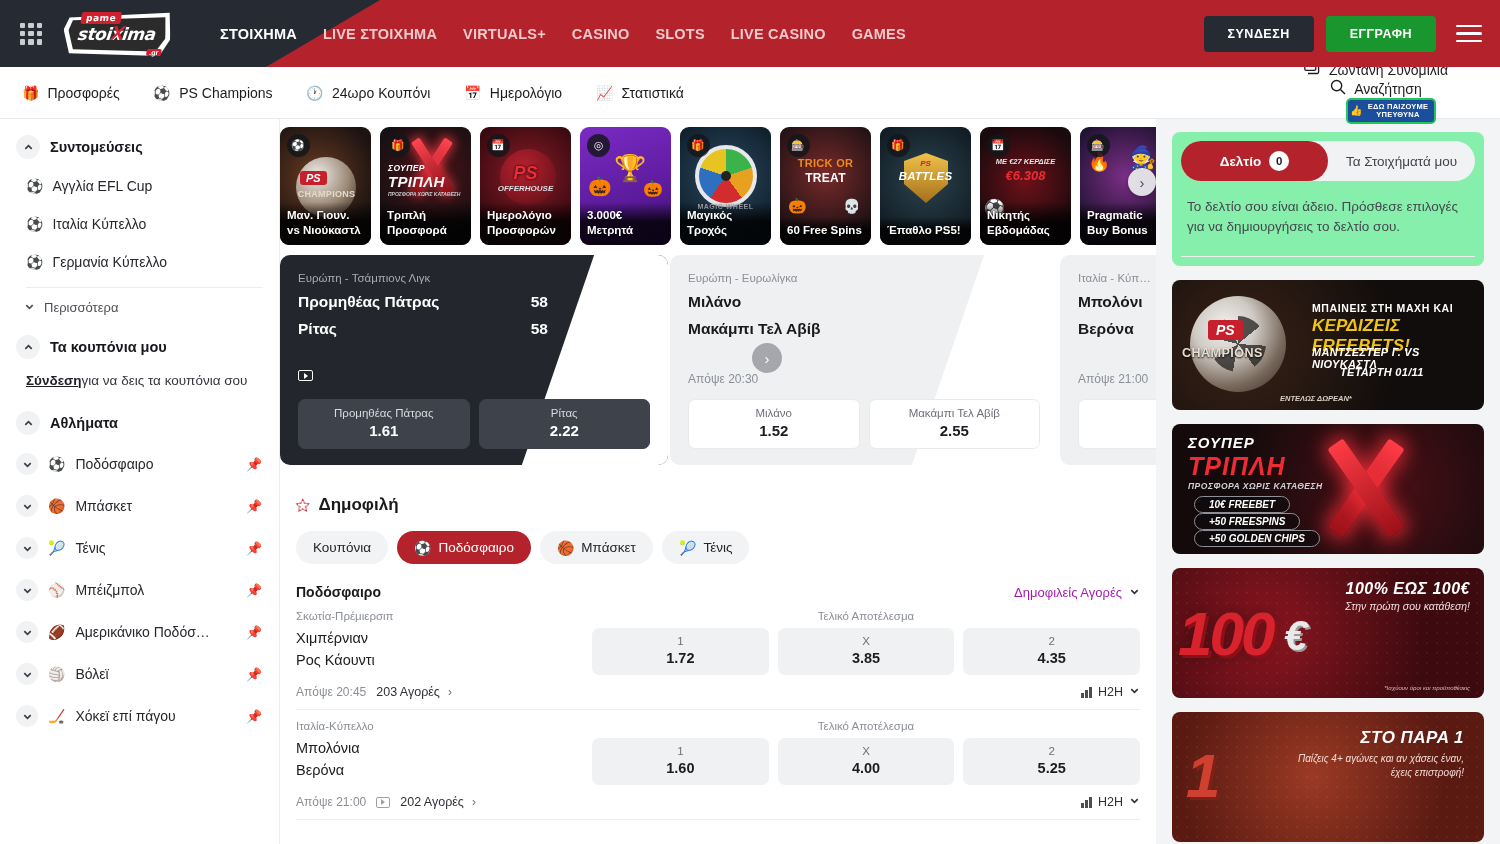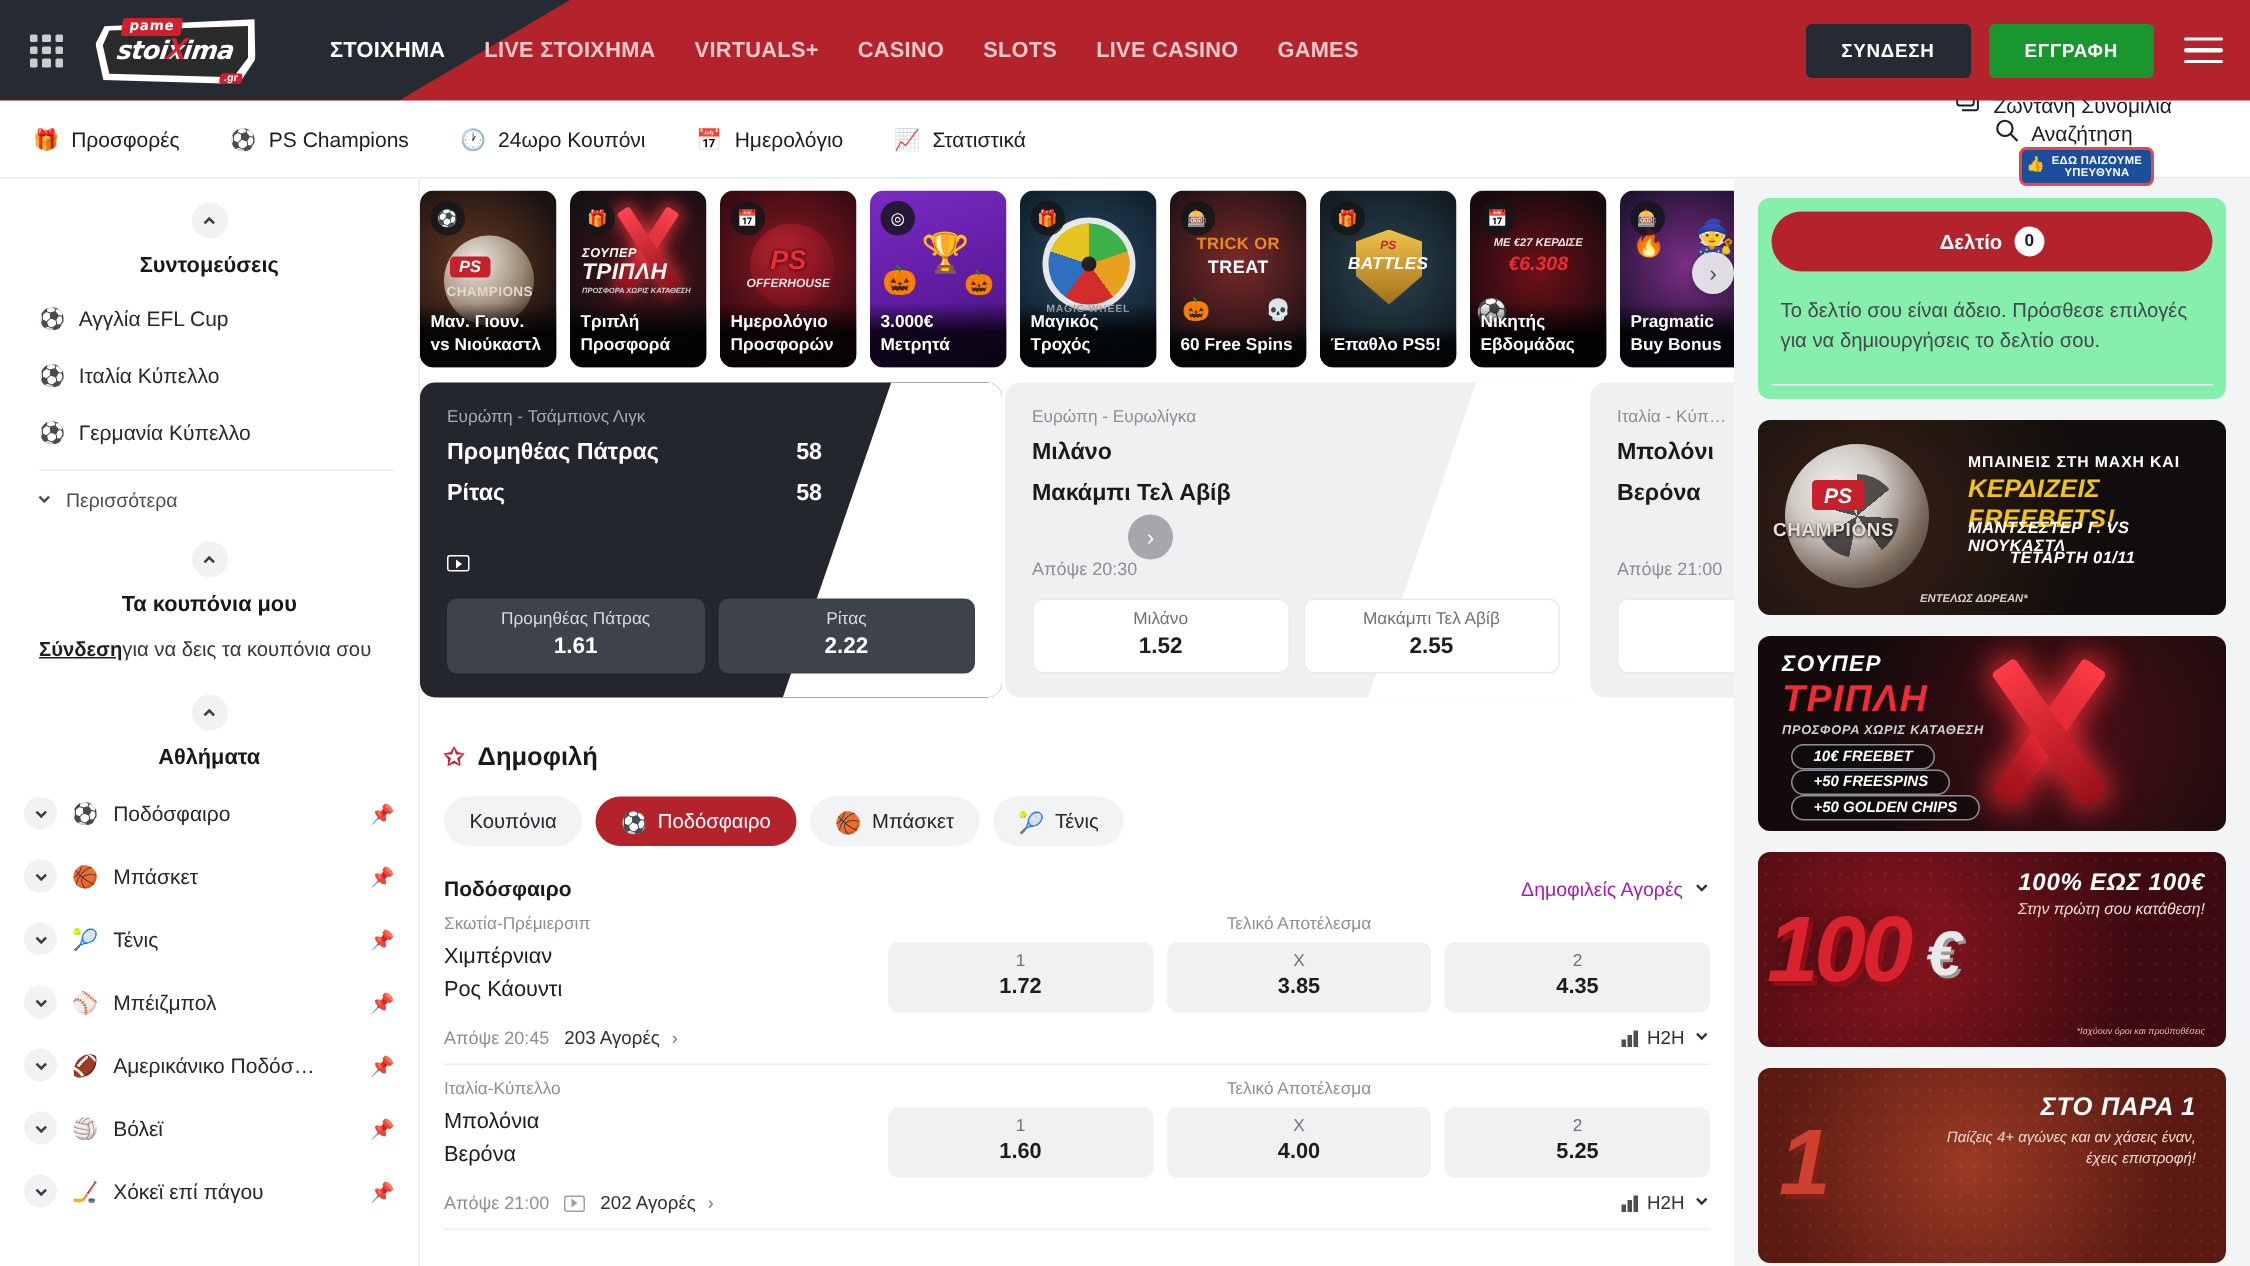--- a/index.html
+++ b/index.html
@@ -117,21 +117,21 @@
   }
   .subnav-item {
     display: flex; align-items: center; gap: 8px;
     margin-right: 34px; cursor: pointer;
     font-size: 14px; color: #1d1d1d; white-space: nowrap;
   }
   .subnav-right { margin-left: auto; display: flex; align-items: center; flex-direction: column; }
   .subnav-right .subnav-item { margin-right: 30px; }
   .emo { font-size: 14px; line-height: 1; }
   .badge-resp {
-    background: #1b4f9c; color: #fff; border: 2px solid #ef4444;
+    background: #1b4f9c; color: #fff; border: 2px solid #22c55e;
     border-radius: 5px; font-size: 7.5px; font-weight: bold;
     line-height: 1.05; padding: 3px 6px 3px 20px; position: relative;
     text-align: center; letter-spacing: .2px; cursor: pointer;
   }
   .badge-resp::before {
     content: "👍"; position: absolute; left: 3px; top: 50%;
     transform: translateY(-50%); font-size: 10px;
   }
 
   
@@ -140,21 +140,21 @@
   
   .sidebar {
     width: 280px; flex: 0 0 280px;
     background: #fff; border-right: 1px solid #ececee;
     padding: 16px 16px 0 16px;
     overflow: hidden;
   }
   .sb-head {
     display: flex; align-items: center; gap: 10px;
     font-size: 14.5px; font-weight: bold; color: #16181c;
-    margin-bottom: 8px; cursor: pointer; flex-direction: column;
+    margin-bottom: 8px; cursor: pointer;
   }
   .chev {
     width: 24px; height: 24px; border-radius: 50%;
     background: #f1f2f4; display: flex; align-items: center; justify-content: center;
     flex: 0 0 24px;
   }
   .chev svg { width: 11px; height: 11px; }
   .sb-link {
     display: flex; align-items: center; gap: 9px;
     padding: 11px 0 11px 10px; font-size: 14px; color: #26282d;
@@ -955,20 +955,23 @@
     </div>
   </main>
 
   <aside class="rightbar">
     <div class="slip-card">
       <div class="slip-tabs">
         <div class="slip-tab active">
           <span>Δελτίο</span>
           <span class="slip-count">0</span>
         </div>
+        <div class="slip-tab">
+          <span>Τα Στοιχήματά μου</span>
+        </div>
       </div>
       <div class="slip-empty">Το δελτίο σου είναι άδειο. Πρόσθεσε επιλογές για να δημιουργήσεις το δελτίο σου.</div>
     </div>
 
     <div class="banner b1">
       <div class="bn-art">
         <div class="b1-ball"></div>
         <div class="b1-tagbox">PS</div>
         <div class="b1-champ">CHAMPIONS</div>
       </div>

